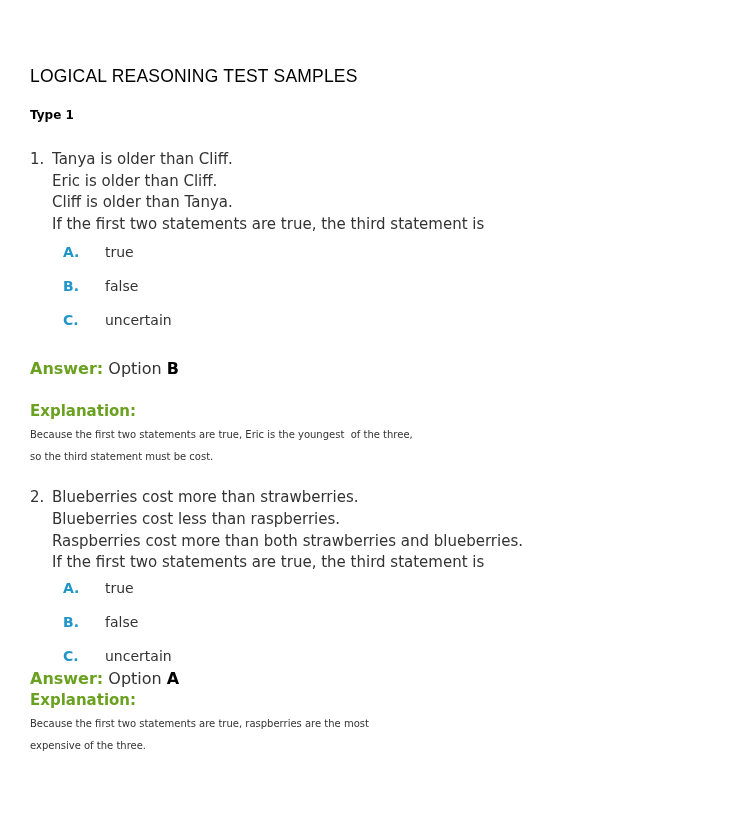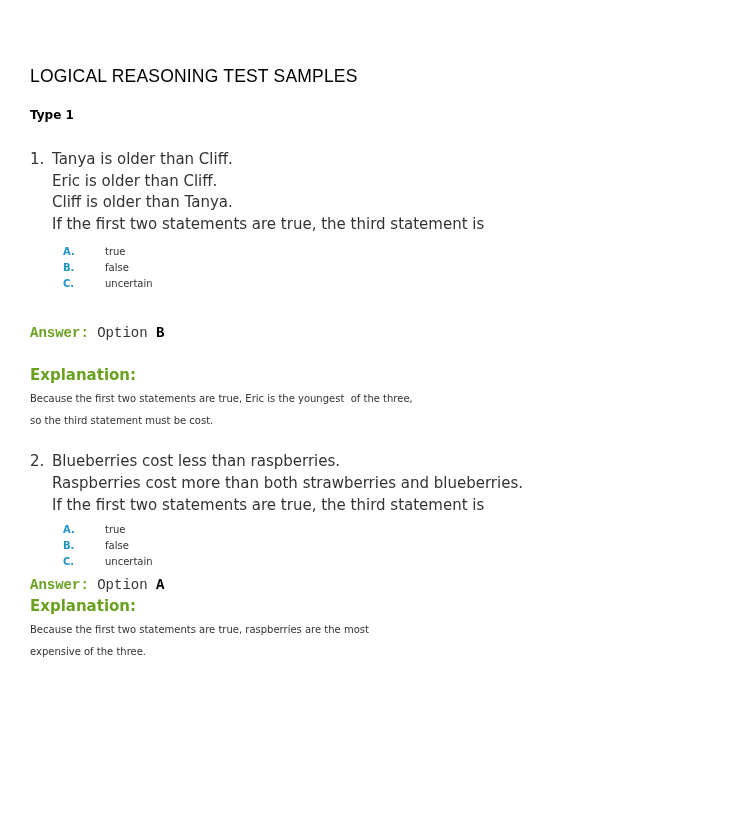--- a/index.html
+++ b/index.html
@@ -49,36 +49,35 @@
     left: 0;
     top: 0;
     width: 22px;
   }
   .stmt-line { white-space: pre-wrap; }
   .options { list-style: none; }
   .q1 .options { margin-top: 8px; }
   .q2 .options { margin-top: 6px; }
   .option {
     padding-left: 33px;
-    font-size: 10px;
+    font-size: 14px;
     line-height: 16px;
   }
-  .option + .option { }
+  .option + .option { margin-top: 18px; }
   .opt-letter {
     display: inline-block;
     width: 42px;
     font-weight: bold;
     color: #2095c8;
   }
   .opt-text { color: #333333; }
   .answer-line {
-    font-size: 14px;
+    font-size: 16px;
     line-height: 16px;
     color: #333333;
-    font-family: Liberation Mono, monospace;
   }
   .q1 .answer-line { margin-top: 33px; }
   .q2 .answer-line { margin-top: 7px; }
   .answer-label, .exp-label {
     font-weight: bold;
     color: #6aa121;
   }
   .answer-letter {
     font-weight: bold;
     color: #000000;
@@ -123,20 +122,21 @@
     <div class="exp-head"><span class="exp-label">Explanation:</span></div>
     <div class="exp-body">
       <div class="exp-line">Because the first two statements are true, Eric is the youngest  of the three,</div>
       <div class="exp-line">so the third statement must be cost.</div>
     </div>
   </section>
 
   <section class="question q2">
     <div class="stmts">
       <span class="qnum">2.</span>
+      <div class="stmt-line">Blueberries cost more than strawberries.</div>
       <div class="stmt-line">Blueberries cost less than raspberries.</div>
       <div class="stmt-line">Raspberries cost more than both strawberries and blueberries.</div>
       <div class="stmt-line">If the first two statements are true, the third statement is</div>
     </div>
     <ul class="options">
       <li class="option"><span class="opt-letter">A.</span><span class="opt-text">true</span></li>
       <li class="option"><span class="opt-letter">B.</span><span class="opt-text">false</span></li>
       <li class="option"><span class="opt-letter">C.</span><span class="opt-text">uncertain</span></li>
     </ul>
     <div class="answer-line"><span class="answer-label">Answer:</span> <span>Option</span> <span class="answer-letter">A</span></div>

